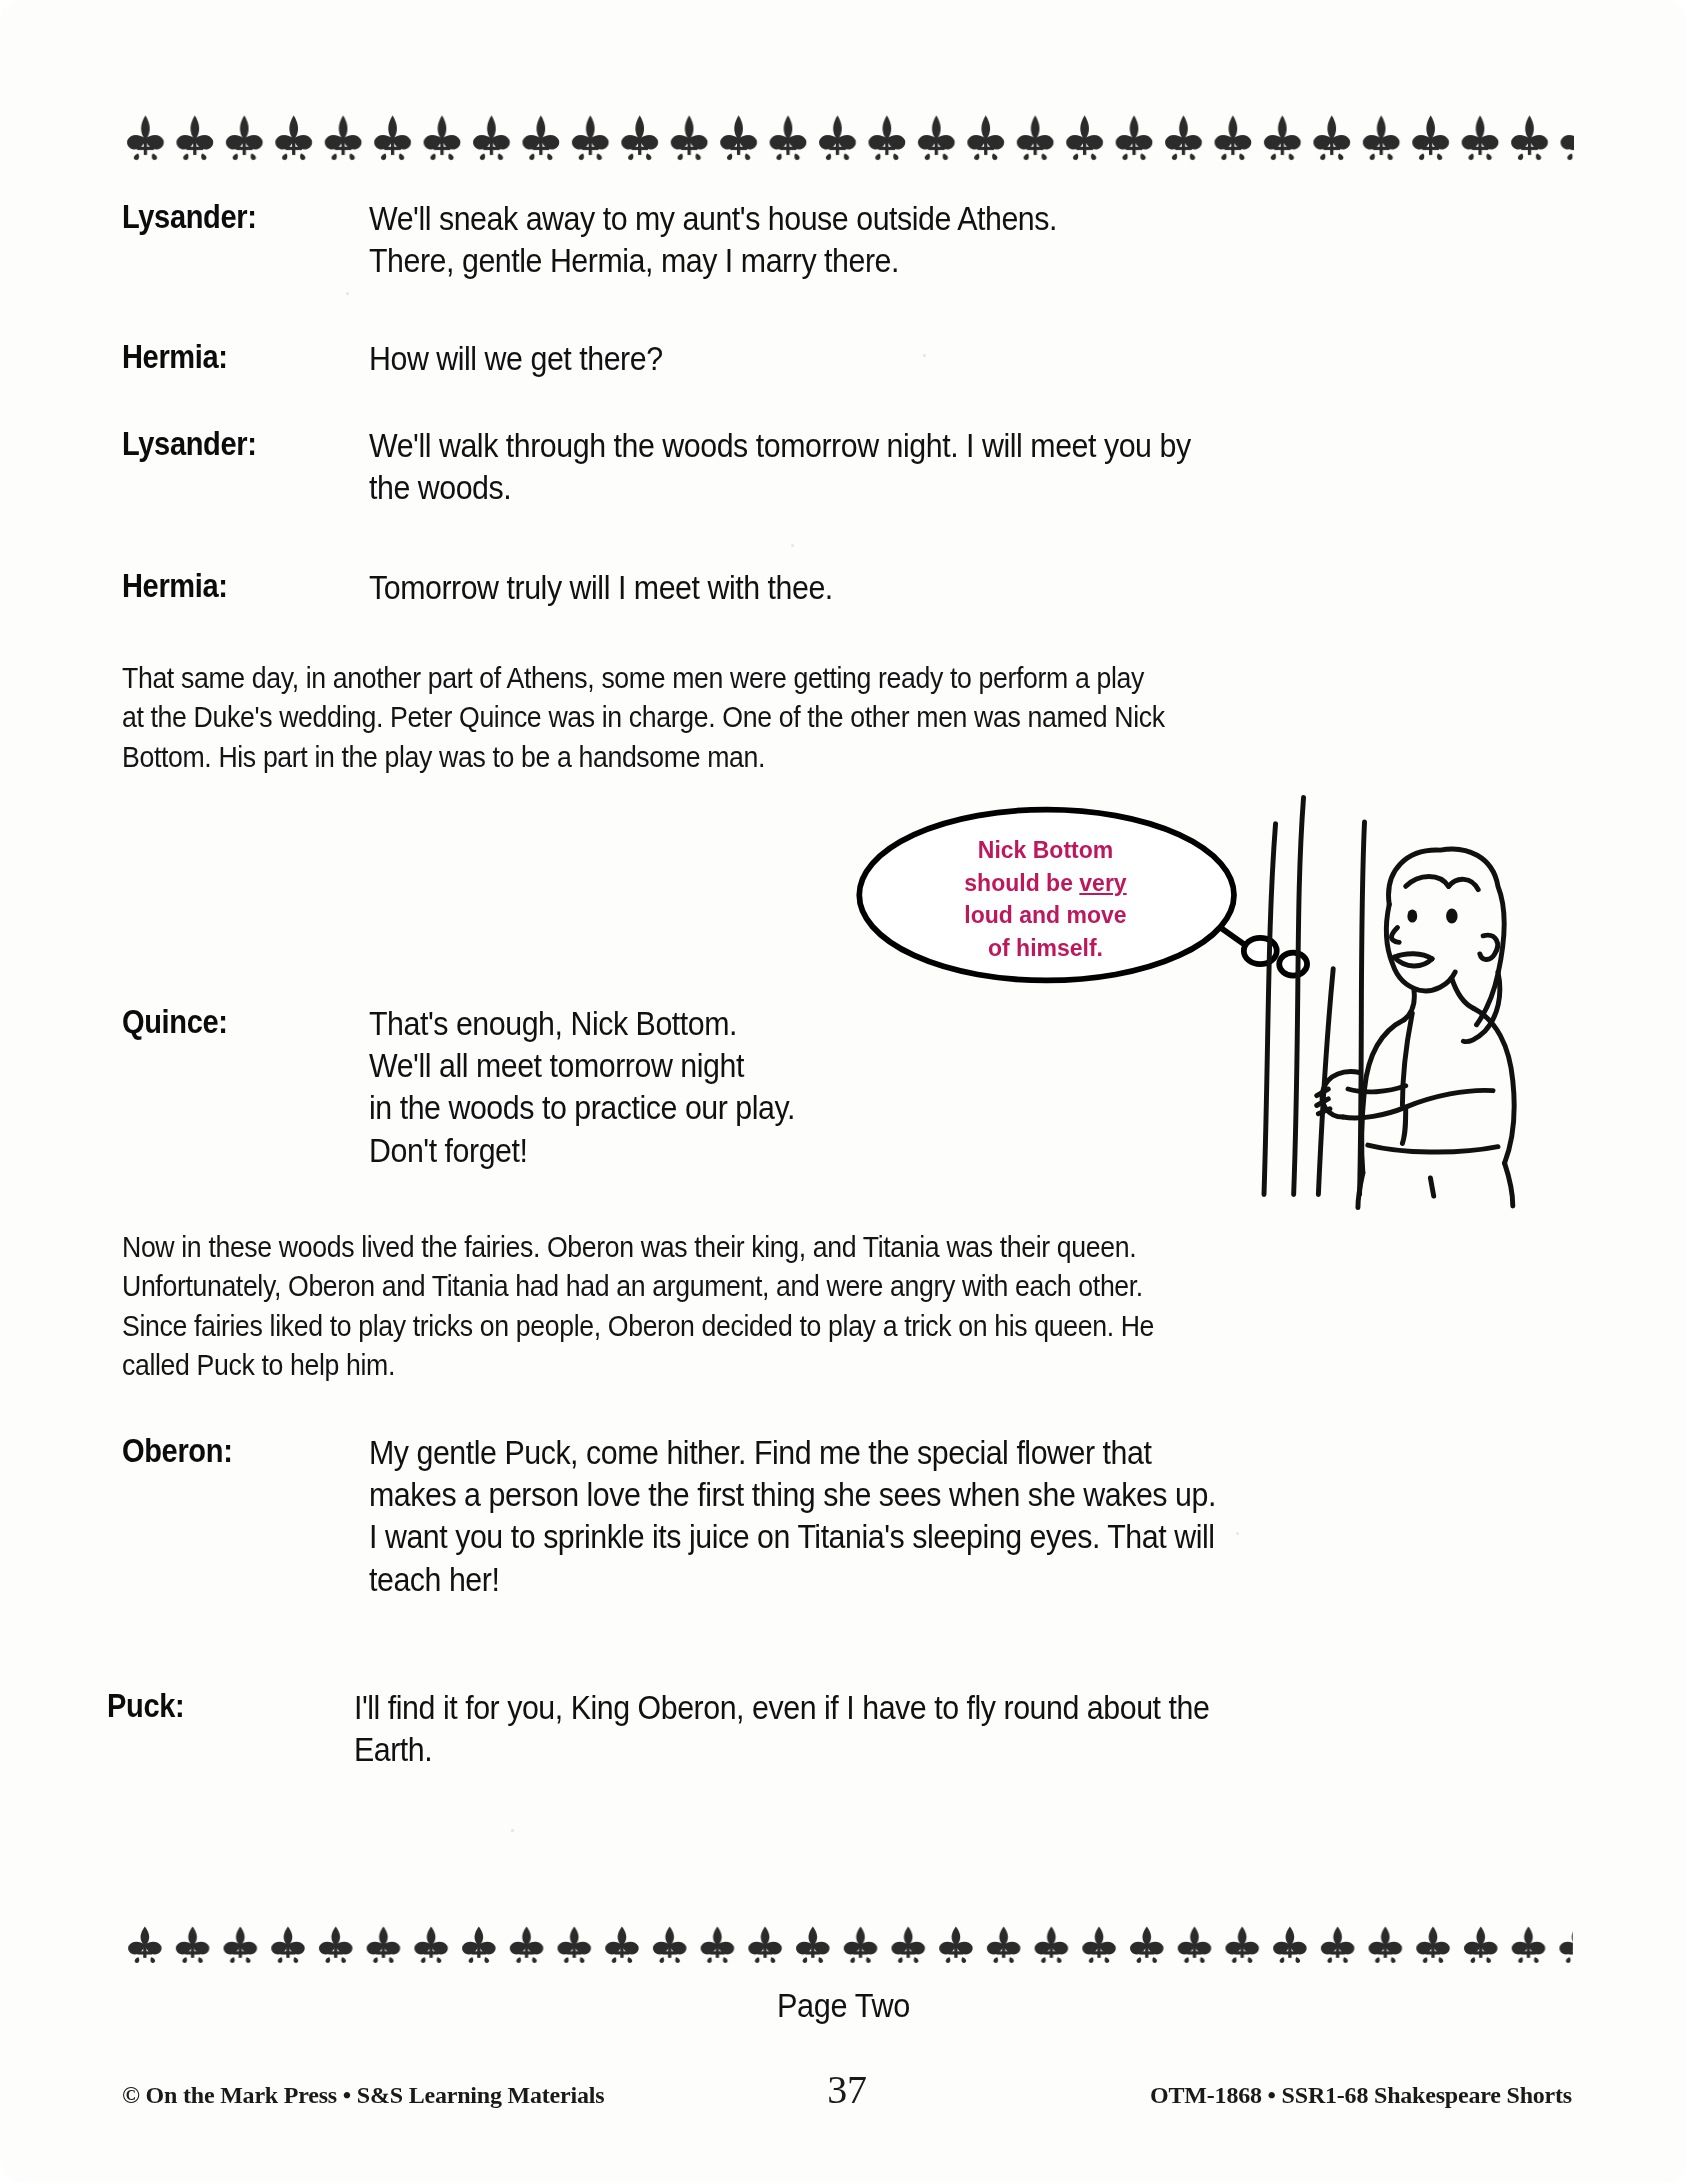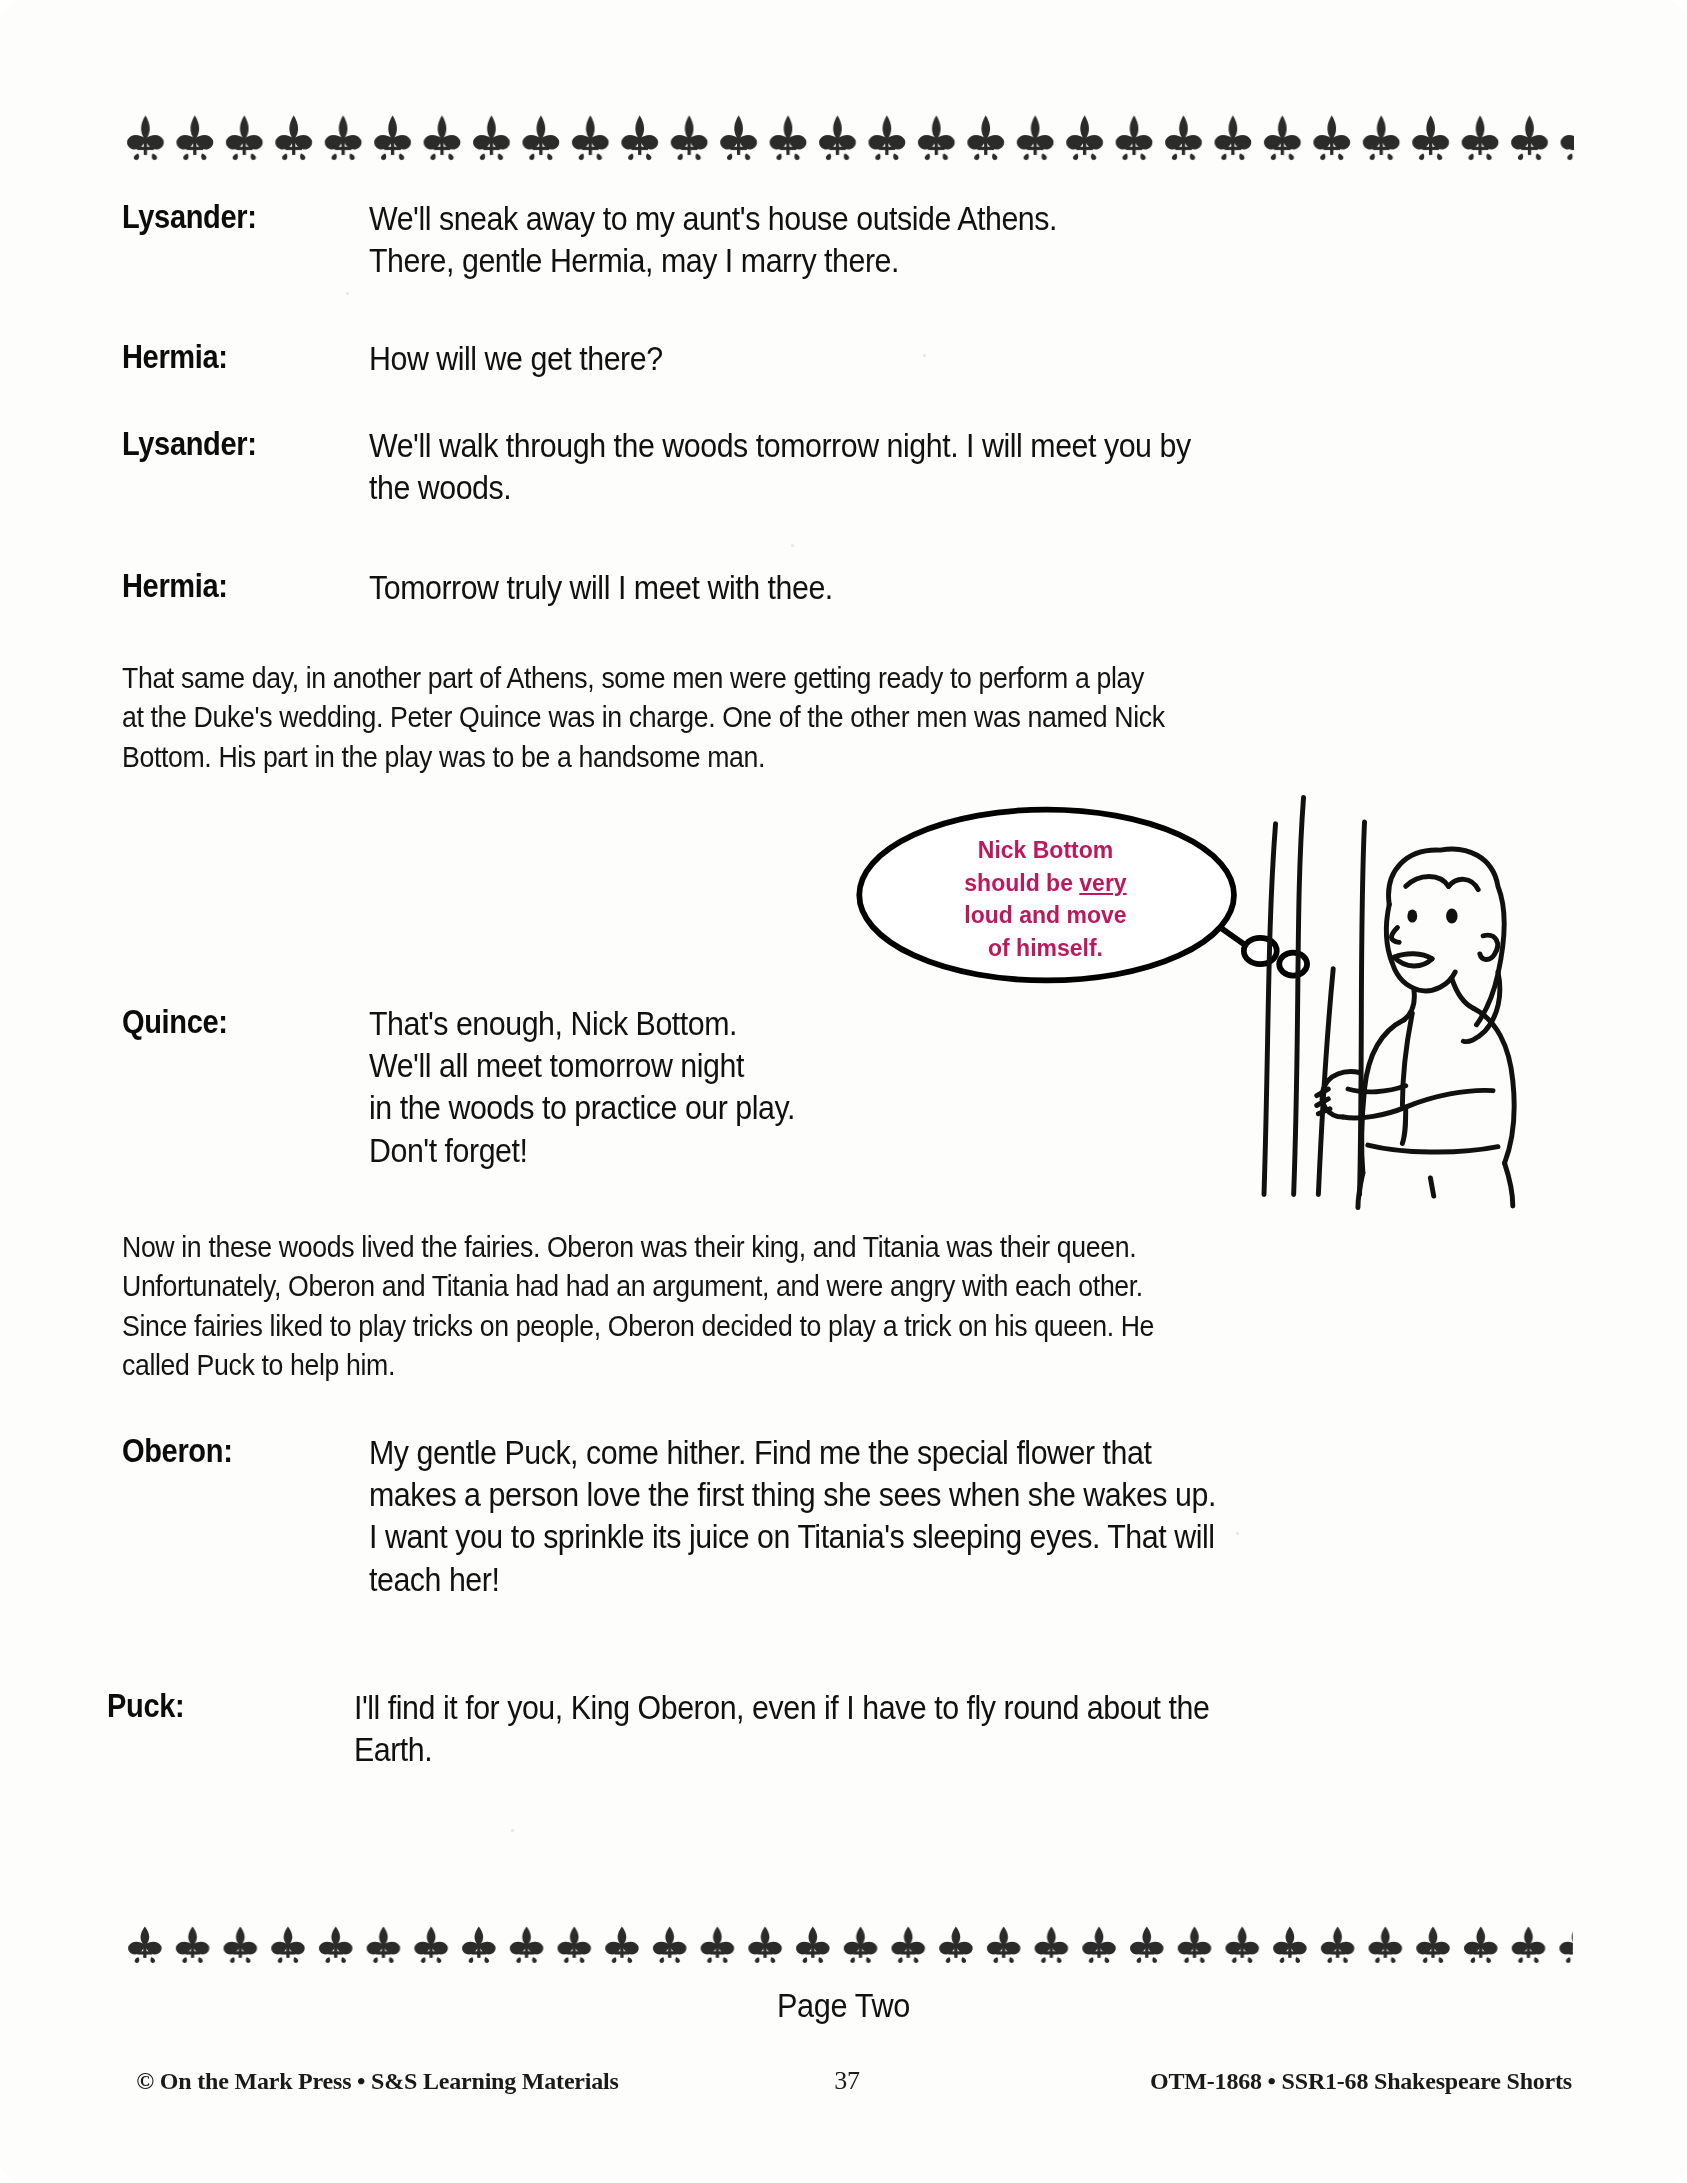--- a/index.html
+++ b/index.html
@@ -131,22 +131,22 @@
     left: 122px;
     width: 1450px;
     display: flex;
     align-items: baseline;
     font-family: "Liberation Serif", serif;
     font-weight: bold;
     font-size: 24px;
     color: #1a1a1a;
     letter-spacing: -0.2px;
   }
-  .footer-left { flex: 0 0 511px; text-align: center; }
-  .footer-center { flex: 1; text-align: center; font-size: 26px; font-family:"Liberation Serif",serif; font-weight:400;}
+  .footer-left { flex: 0 0 511px; text-align: left; }
+  .footer-center { flex: 1; text-align: center; font-size: 40px; font-family:"Liberation Serif",serif; font-weight:400;}
   .footer-right { flex: 0 0 511px; text-align: right; }
 
   
   .speckle { position:absolute; background:#cfcfcf; border-radius:50%; opacity:.5; }
 </style>
 </head>
 <body>
 
 <div class="page">
 

